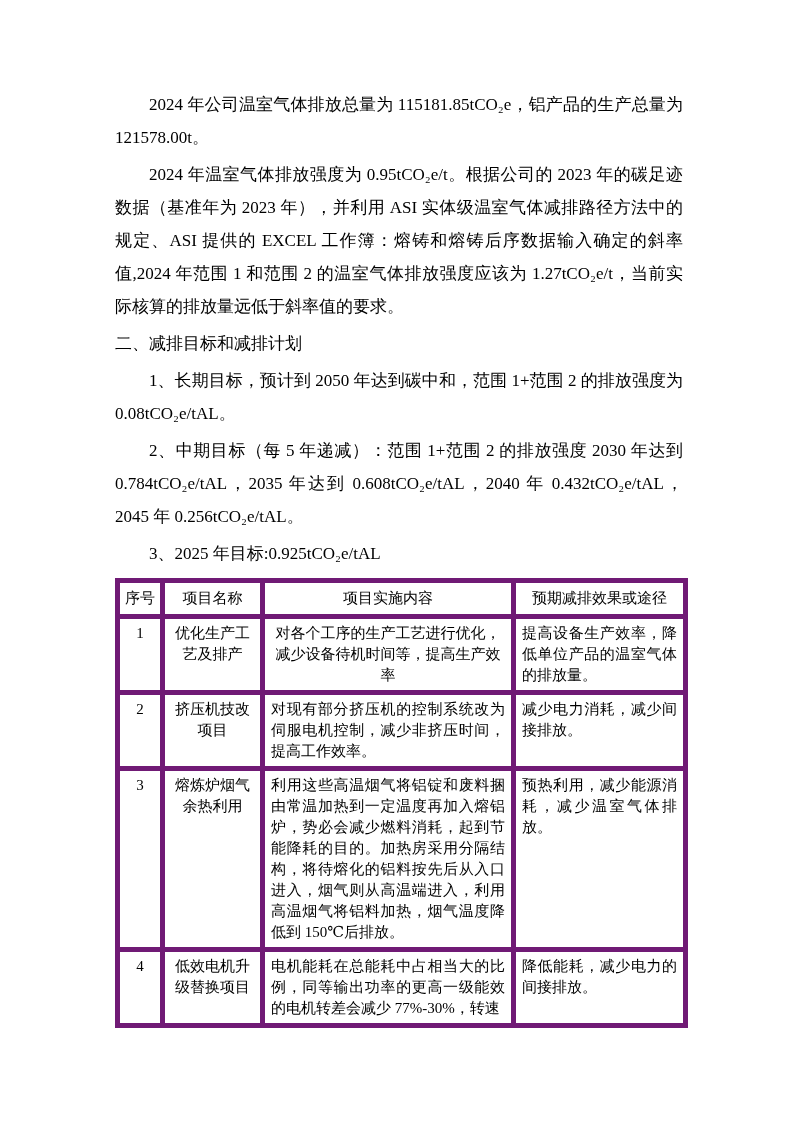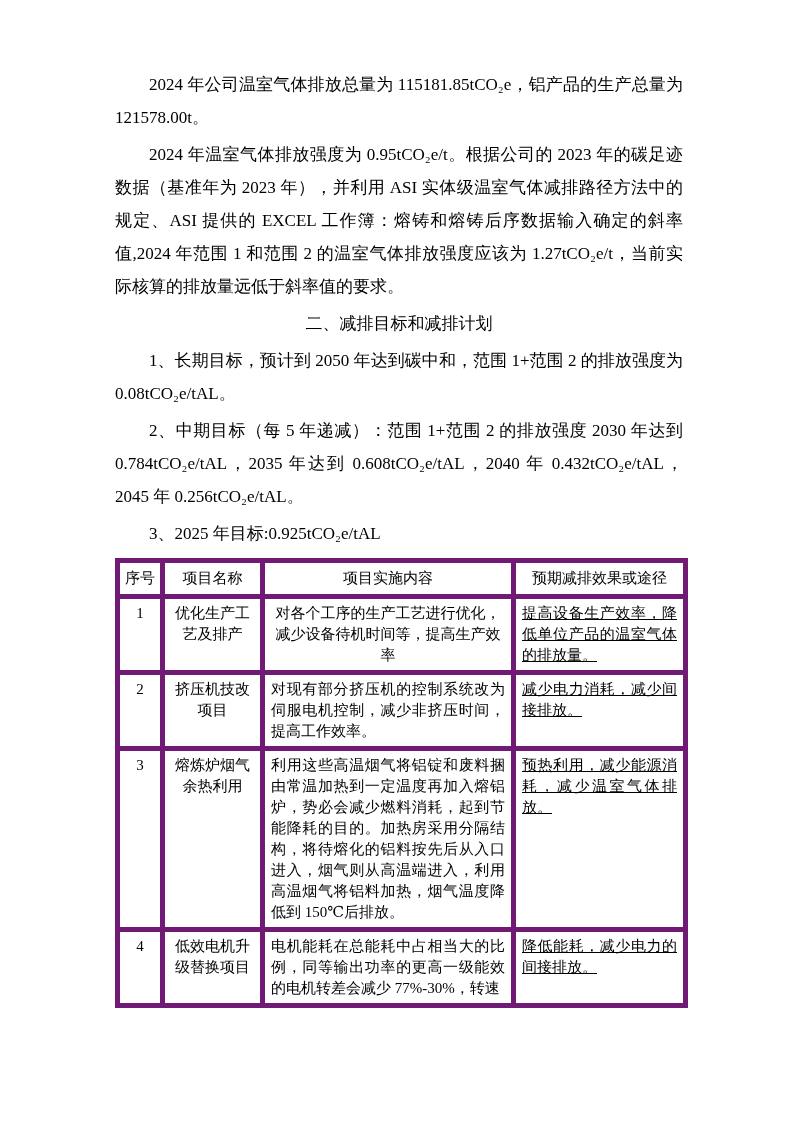--- a/index.html
+++ b/index.html
@@ -5,39 +5,39 @@
   html, body {
     margin: 0;
     padding: 0;
     background: #ffffff;
   }
   .page {
     position: relative;
     width: 793px;
     height: 1122px;
     box-sizing: border-box;
-    padding: 68px 110px 0 115px;
+    padding: 88px 110px 0 115px;
     background: #ffffff;
     color: #000000;
     font-family: "Liberation Serif", "DejaVu Serif", serif;
     overflow: hidden;
   }
   .body-para {
     margin: 0 0 4px 0;
     font-size: 17px;
     line-height: 33px;
     text-align: justify;
     text-indent: 2em;
   }
   .section-heading {
     margin: 0 0 4px 0;
     font-size: 17px;
     line-height: 33px;
     font-weight: normal;
-    text-align: center;
+    text-align: left;
   }
   table.plan-table {
     border-collapse: collapse;
     table-layout: fixed;
     width: 568px;
     margin-top: 8px;
     font-size: 15px;
     line-height: 21px;
     color: #000000;
   }
@@ -64,21 +64,20 @@
     margin-left: 13px;
   }
   td.c-content {
     text-align: justify;
   }
   td.c-content.centered {
     text-align: center;
   }
   td.c-effect {
     text-align: justify;
-    text-decoration: underline;
   }
 </style>
 </head>
 <body>
 
 <div class="page">
 
   <p class="body-para">2024 年公司温室气体排放总量为 115181.85tCO₂e，铝产品的生产总量为 121578.00t。</p>
 
   <p class="body-para">2024 年温室气体排放强度为 0.95tCO₂e/t。根据公司的 2023 年的碳足迹数据（基准年为 2023 年），并利用 ASI 实体级温室气体减排路径方法中的规定、ASI 提供的 EXCEL 工作簿：熔铸和熔铸后序数据输入确定的斜率值,2024 年范围 1 和范围 2 的温室气体排放强度应该为 1.27tCO₂e/t，当前实际核算的排放量远低于斜率值的要求。</p>

